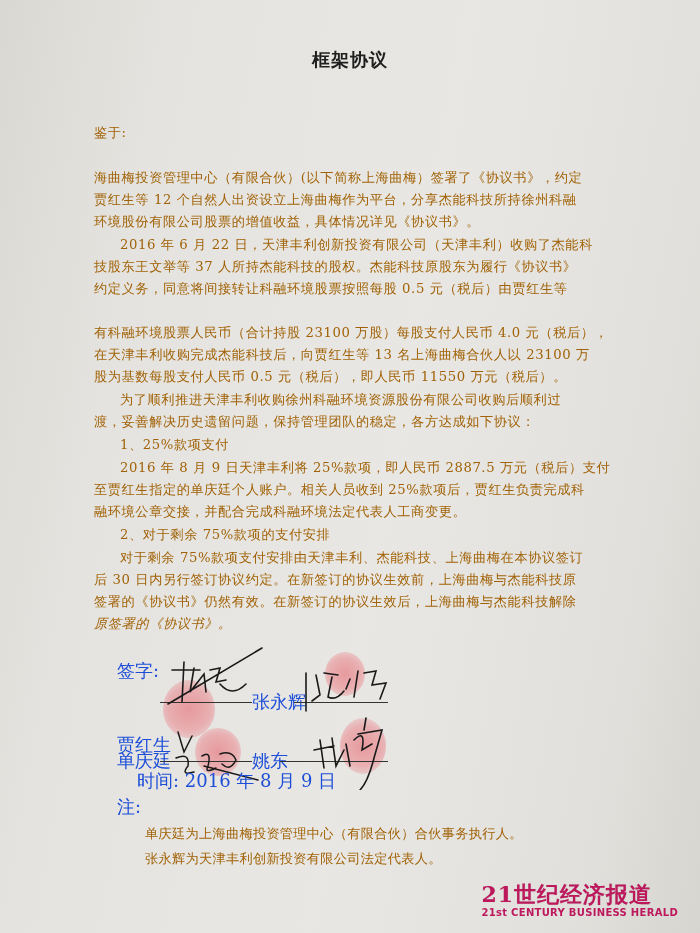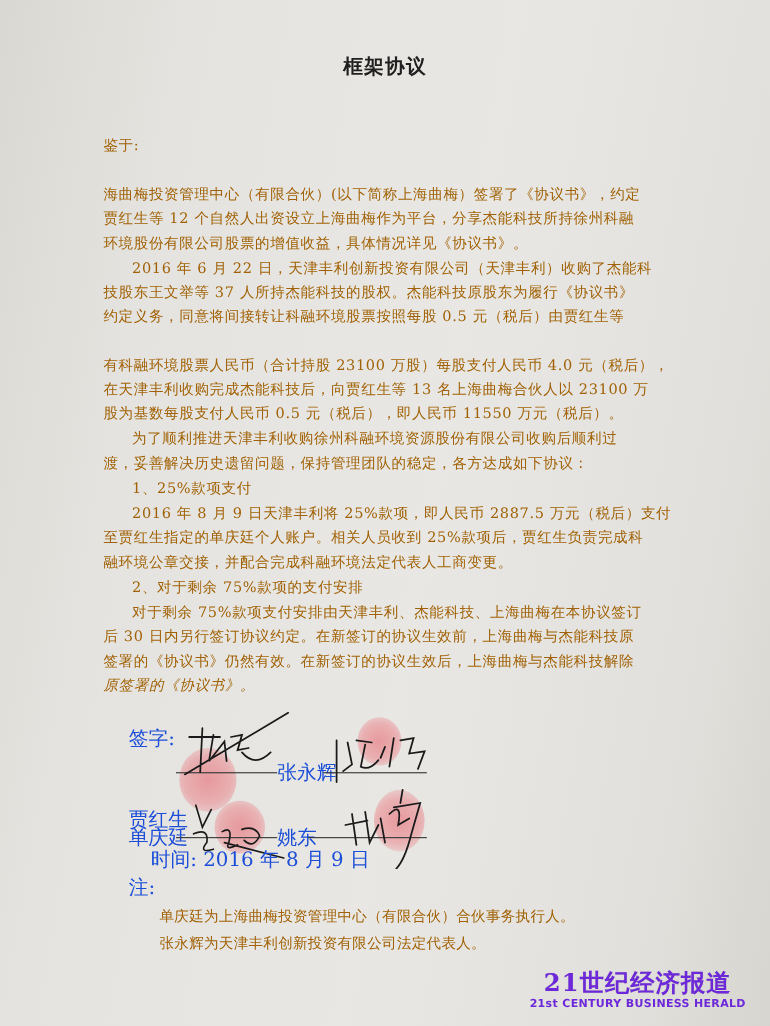--- a/index.html
+++ b/index.html
@@ -20,21 +20,21 @@
       color: #a16207; line-height: 20px;
     }
     .sig-label { position: absolute; font-size: 18px; white-space: nowrap; color: #1d4ed8; }
     .sig-line { position: absolute; height: 0; border-top: 1px solid #333; }
     .stamp {
       position: absolute; border-radius: 50%;
       background: radial-gradient(circle, rgba(230,90,100,0.55) 0%, rgba(235,110,120,0.45) 55%, rgba(240,150,160,0.0) 100%);
     }
     .sig { position: absolute; }
     .watermark {
-      position: absolute; right: 22px; top: 882px; text-align: center; color: #6d28d9;
+      position: absolute; right: 22px; top: 882px; text-align: left; color: #be185d;
     }
     .wm-cn { font-family: "DejaVu Serif", serif; font-weight: bold; font-size: 22px; letter-spacing: 1px; line-height: 24px; text-shadow: 0 0 1px rgba(0,0,0,0.15); }
     .wm-en { font-family: "DejaVu Sans", sans-serif; font-weight: bold; font-size: 10px; letter-spacing: 0.3px; margin-top: 1px; }
   </style>
 </head>
 <body>
 
 <div class="page">
 
   <div class="title">框架协议</div>

